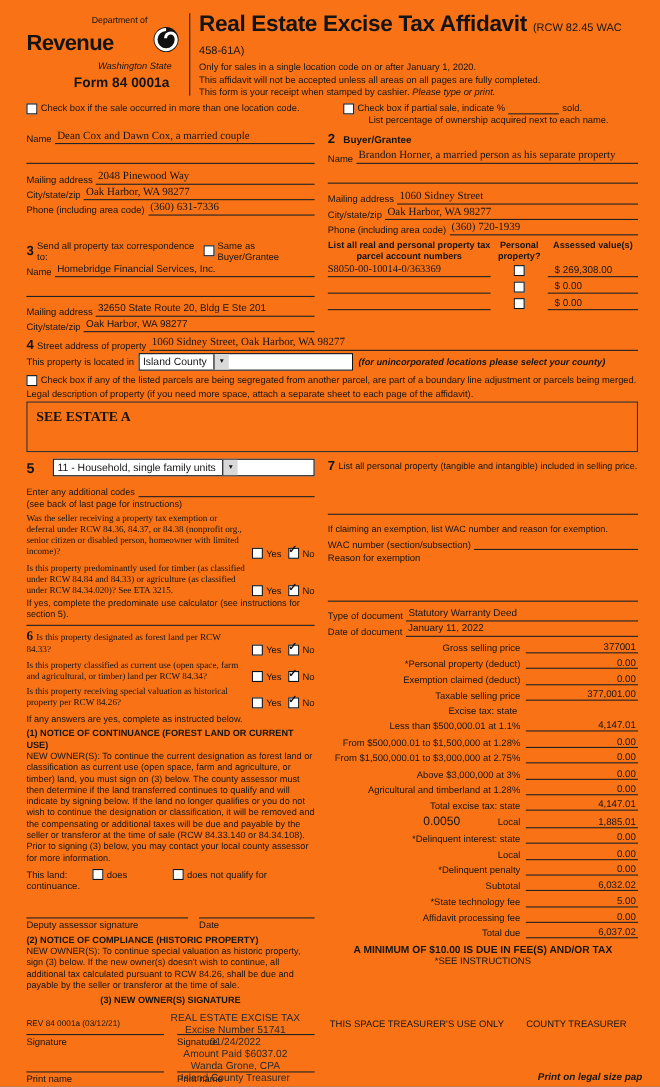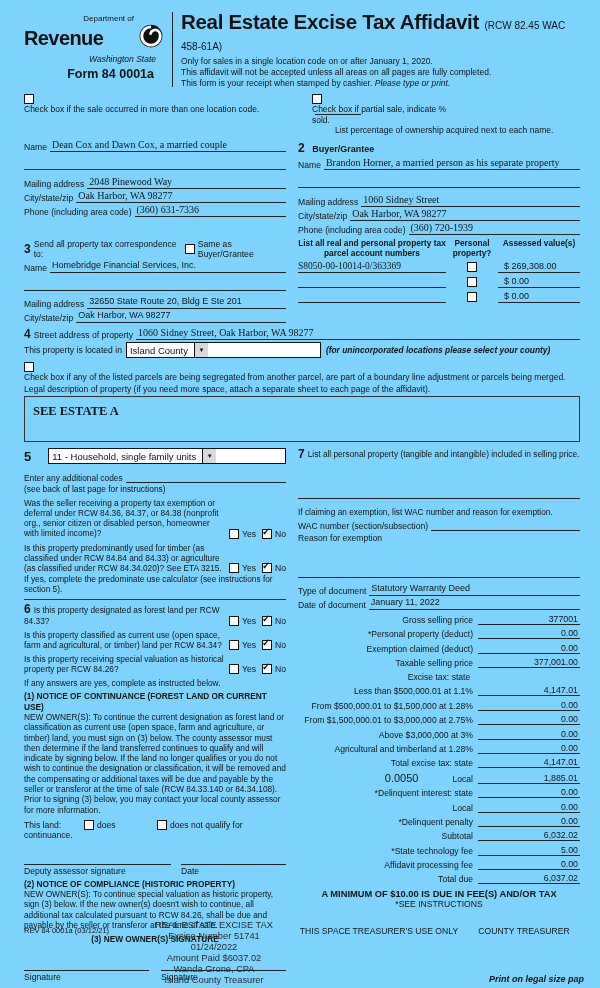--- a/index.html
+++ b/index.html
@@ -1,53 +1,53 @@
 <!DOCTYPE html>
 <html><head>
 <meta charset="utf-8">
 <style>
   html,body{margin:0;padding:0;background:#888;}
-  .page{position:relative;width:600px;height:988px;background:#7dd3fc;color:#141414;
+  .page{position:relative;width:600px;height:988px;background:#f97316;color:#141414;
         font-family:"Liberation Sans",sans-serif;box-sizing:border-box;
         padding:6px 20px 0 24px;overflow:hidden;}
   
   .hdr{display:flex;}
   .logo{width:140px;flex:none;padding-top:8px;text-align:right;}
   .logo .d1{font-size:8px;margin-right:30px;}
   .logorow{display:flex;justify-content:space-between;align-items:center;}
   .logo .d2{font-size:20px;font-weight:700;letter-spacing:-0.6px;line-height:0.9;}
   .logo .d3{font-size:8.5px;font-style:italic;margin-right:8px;margin-top:1px;}
   .logo .d4{font-size:12.5px;font-weight:700;margin-top:3px;margin-right:10px;}
   .hdr-div{border-left:1.6px solid #222;margin:6px 8px 2px 8px;}
   .titleblock{padding-top:6px;}
   .t1{font-size:20.5px;font-weight:700;letter-spacing:-0.3px;line-height:1;}
   .t1 .rcw{font-size:10px;font-weight:400;letter-spacing:0;}
   .sub{font-size:8.5px;line-height:1.3;margin-top:3px;}
   .it{font-style:italic;}
   
   .cb{display:inline-block;width:8px;height:8px;border:1.1px solid #111;flex:none;
       position:relative;vertical-align:-1px;background:#fff;}
   .cb i{font-style:normal;font-weight:700;font-size:10px;line-height:8px;position:absolute;left:-1px;top:-2px;}
-  .cbrow{display:flex;font-size:8.5px;margin-top:4px;flex-direction:column;}
+  .cbrow{display:flex;font-size:8.5px;margin-top:4px;}
   .cbrow .cb{margin-right:3px;margin-top:1px;}
   .sn{font-weight:700;font-size:12px;margin-right:3px;line-height:1;}
   .fr{display:flex;align-items:flex-end;margin-top:2px;}
   .fl{white-space:nowrap;font-size:8.6px;}
   .fill{flex:1;border-bottom:1px solid #222;margin-left:3px;padding:0 2px;min-height:11px;line-height:1.05;}
   .vserif{font-family:"Liberation Serif",serif;font-size:10px;}
   .vsans{font-size:9px;}
   .twocol{display:flex;}
   .colL{width:262px;flex:none;}
   .colR{flex:1;margin-left:12px;}
   .p{font-size:8.3px;line-height:1.24;margin-top:4px;}
   .bt{font-weight:700;}
   .yn{display:inline-flex;align-items:center;white-space:nowrap;font-size:8.6px;gap:2px;flex:none;}
   .yn .cb{margin-left:4px;margin-right:1px;}
   .qrow{display:flex;align-items:flex-end;margin-top:4px;}
-  .qrow .q{flex:1;font-size:8.3px;line-height:1.22;}
+  .qrow .q{flex:1;font-size:8.3px;line-height:1.22;font-family:Liberation Serif, serif;}
   .dd{display:inline-flex;align-items:center;border:1.3px solid #111;height:14px;font-size:9.5px;
       padding-left:3px;background:#fff;}
   .dd .arr{width:13px;align-self:stretch;border-left:1px solid #111;background:#d9d9d9;
       display:flex;align-items:center;justify-content:center;font-size:6px;margin-left:6px;}
   .hr{border-top:1px solid #222;margin-top:5px;}
   .txr{display:flex;align-items:flex-end;margin-top:3.4px;font-size:8.6px;}
   .txl{flex:1;text-align:right;white-space:nowrap;}
   .txv{width:100px;flex:none;border-bottom:1px solid #222;text-align:right;margin-left:5px;
        font-size:8.8px;padding-right:2px;}
   .sigline{border-bottom:1px solid #222;min-height:12px;}

